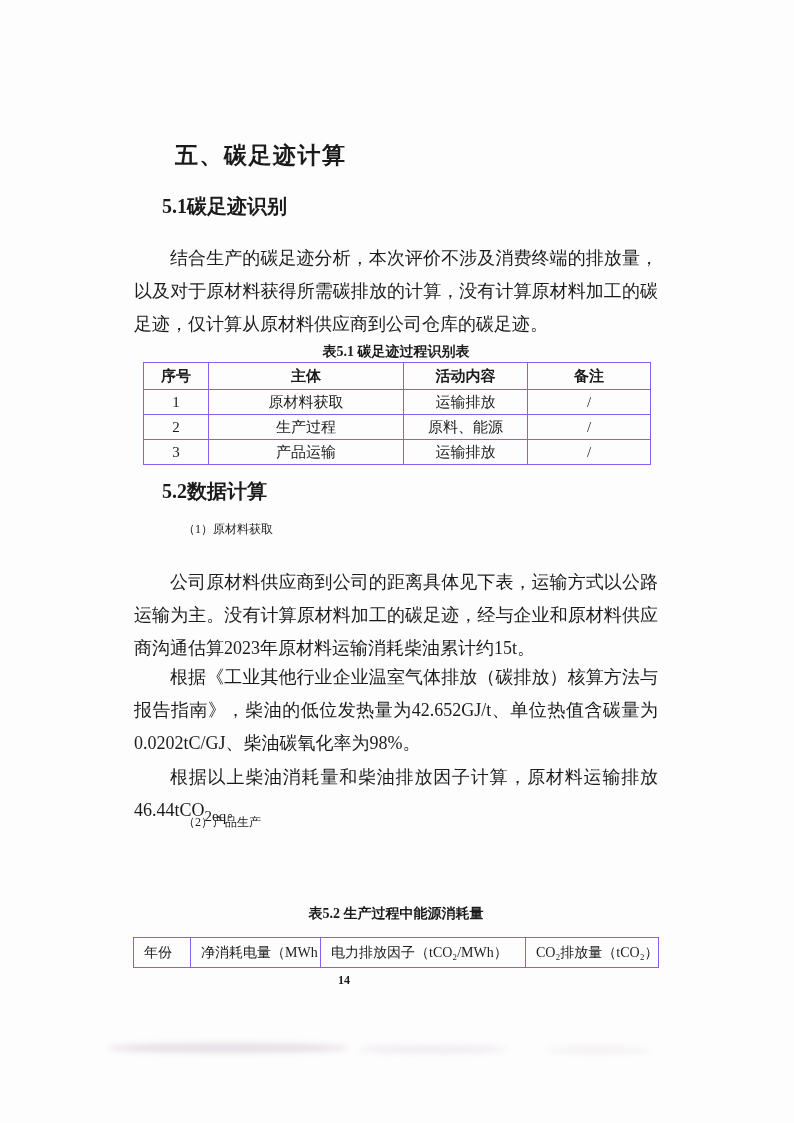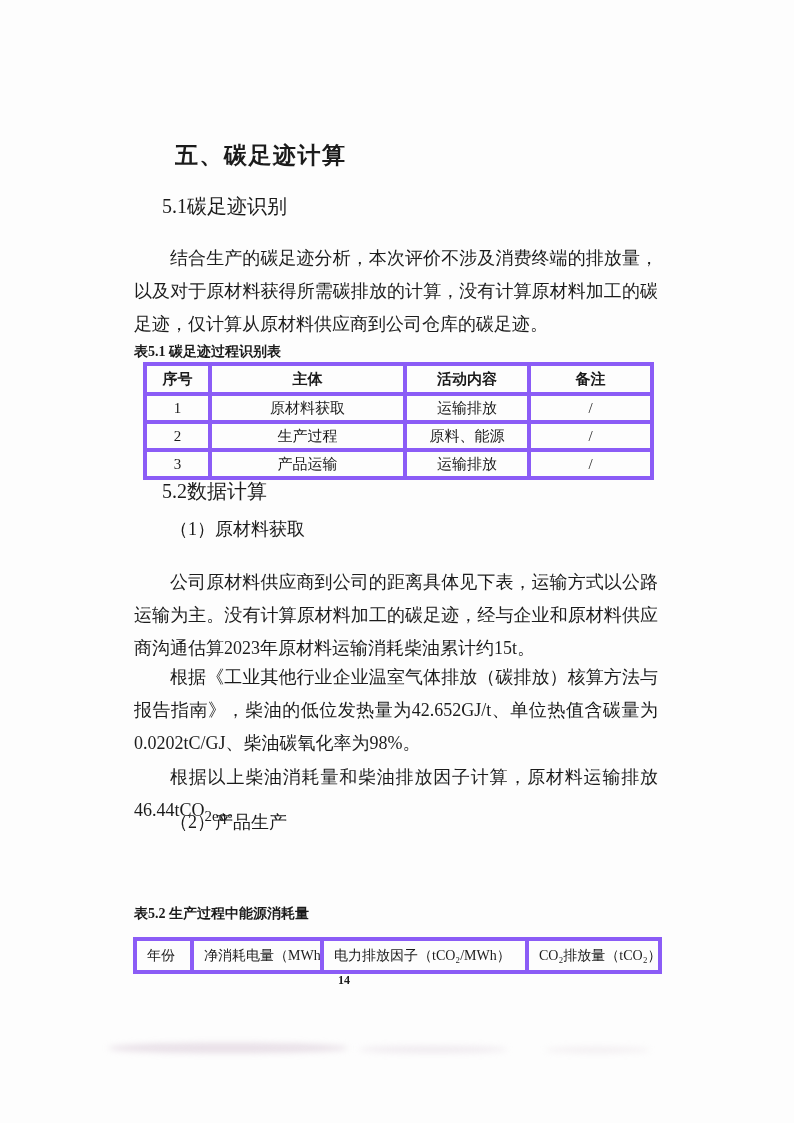--- a/index.html
+++ b/index.html
@@ -12,47 +12,47 @@
     color:#1b1b1b;
     overflow:hidden;
   }
   .abs{position:absolute;}
   .chapter-title{
     left:175px;top:143px;
     font-size:23px;font-weight:700;letter-spacing:1.5px;
     line-height:26px;white-space:nowrap;
   }
   .h2{
-    left:162px;font-size:20px;font-weight:400;line-height:24px;white-space:nowrap;
+    left:162px;font-size:20px;font-weight:700;line-height:24px;white-space:nowrap;
   }
   .h2-1{top:194px;}
   .h2-2{top:479px;}
   .para{
     left:134px;width:524px;
     font-size:18px;line-height:33px;
     text-align:justify;text-indent:36px;
   }
   .p1{top:224px;}
   .p2{top:548px;}
   .p3{top:643px;}
   .p4{top:743px;}
   .p5{top:836px;}
   .item-label{
-    left:134px;font-size:18px;line-height:33px;text-indent:36px;white-space:nowrap;
+    left:147px;font-size:12px;line-height:33px;text-indent:36px;white-space:nowrap;
   }
   .lbl1{top:513px;}
   .lbl2{top:806px;}
   .tbl-caption{
-    left:134px;width:524px;text-align:left;
+    left:134px;width:524px;text-align:center;
     font-size:14px;font-weight:700;line-height:16px;
   }
   .cap1{top:344px;}
   .cap2{top:906px;}
   table{border-collapse:collapse;table-layout:fixed;position:absolute;}
-  td,th{border:4px solid #8b5cf6;padding:0;overflow:hidden;}
+  td,th{border:1px solid #8b5cf6;padding:0;overflow:hidden;}
   .tbl1{left:143px;top:362px;width:507px;}
   .tbl1 th{height:26px;font-size:15px;font-weight:700;text-align:center;vertical-align:middle;}
   .tbl1 td{height:24px;font-size:15px;font-weight:400;text-align:center;vertical-align:middle;}
   .tbl2{left:133px;top:937px;width:525px;}
   .tbl2 th{height:29px;font-size:14px;font-weight:400;text-align:left;vertical-align:middle;padding-left:10px;white-space:nowrap;font-family:Liberation Serif, serif;}
   sub{font-size:15px;line-height:0;}
   .page-number{
     left:0;top:973px;width:688px;text-align:center;
     font-size:12px;font-weight:700;
   }

